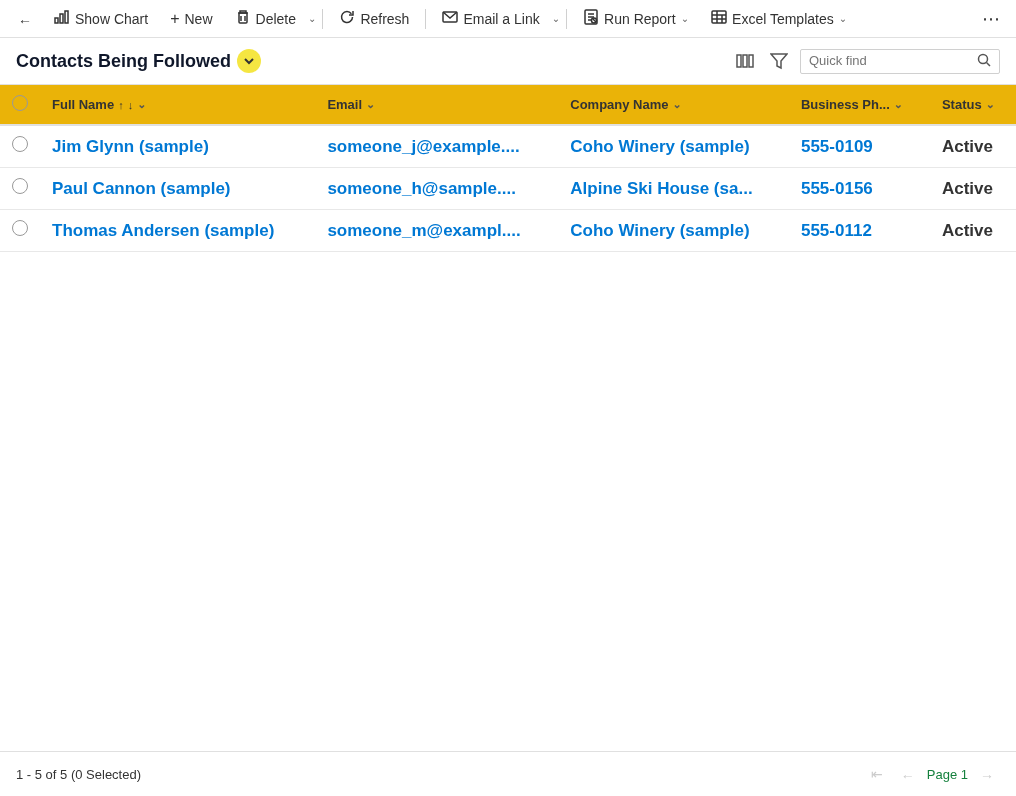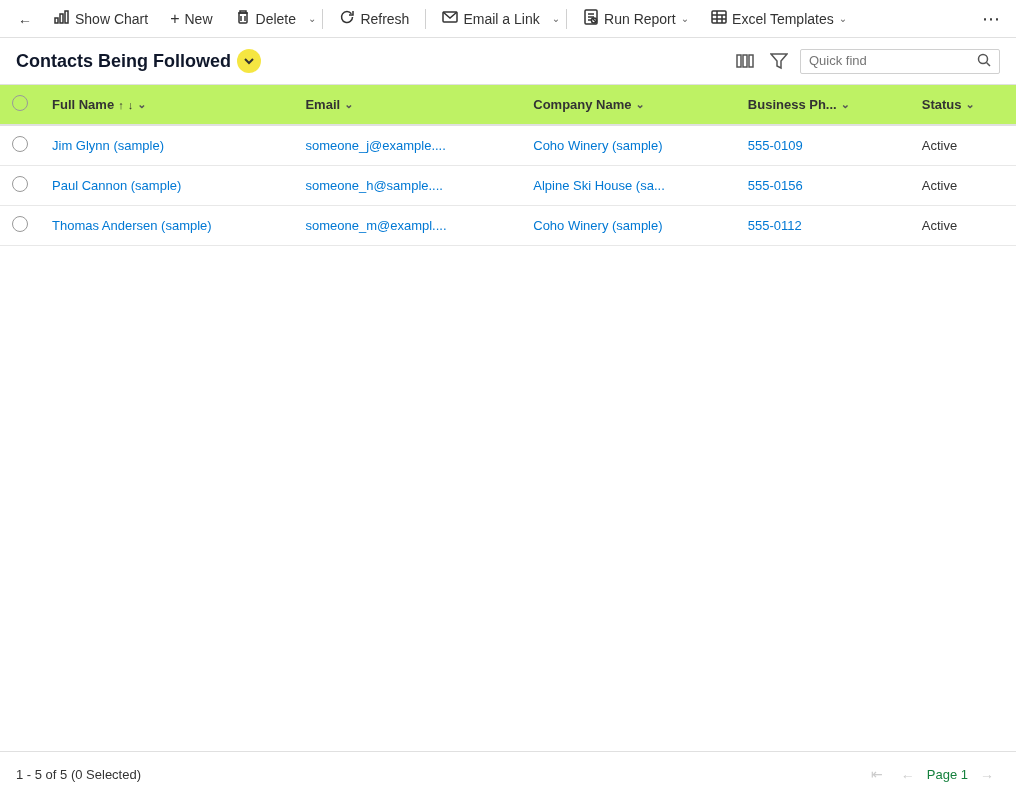--- a/index.html
+++ b/index.html
@@ -111,21 +111,21 @@
       font-size: 14px;
       cursor: pointer;
     }
 
     
     .data-table {
       width: 100%;
       border-collapse: collapse;
     }
     .data-table th {
-      background: #bef264;
+      background: #eab308;
       border-bottom: 2px solid #e0e0e0;
       padding: 10px 12px;
       text-align: left;
       font-weight: 600;
       font-size: 13px;
       color: #333;
       white-space: nowrap;
       user-select: none;
     }
     .data-table th .col-header {
@@ -133,21 +133,22 @@
       align-items: center;
       gap: 4px;
     }
     .data-table th .chevron-down {
       font-size: 11px;
       color: #555;
     }
     .data-table td {
       padding: 10px 12px;
       border-bottom: 1px solid #e8e8e8;
-      font-size: 13px;
+      font-size: 17px;
+      font-weight: bold;
     }
     .data-table .link-cell {
       color: #0078d4;
       text-decoration: none;
       cursor: pointer;
     }
     .row-select {
       width: 20px;
     }
     .row-checkbox {

